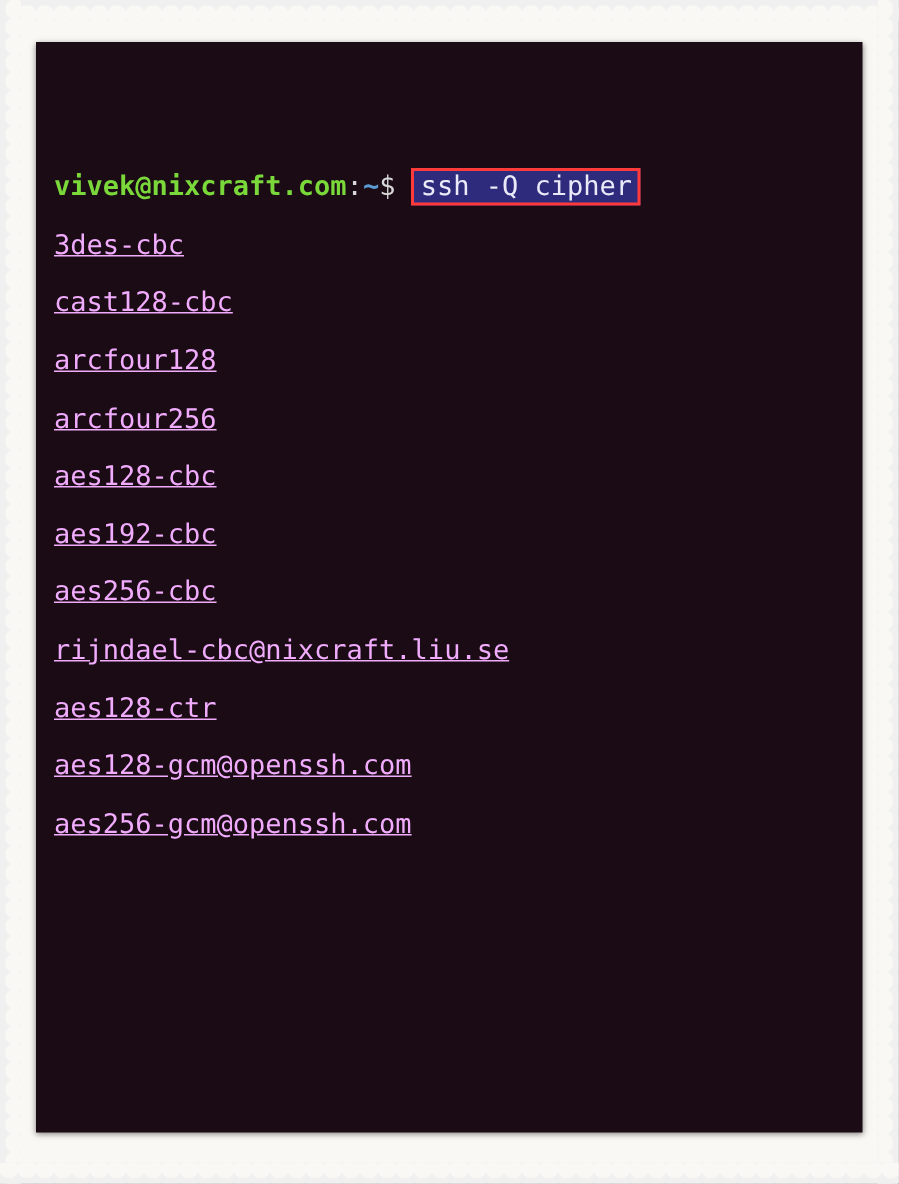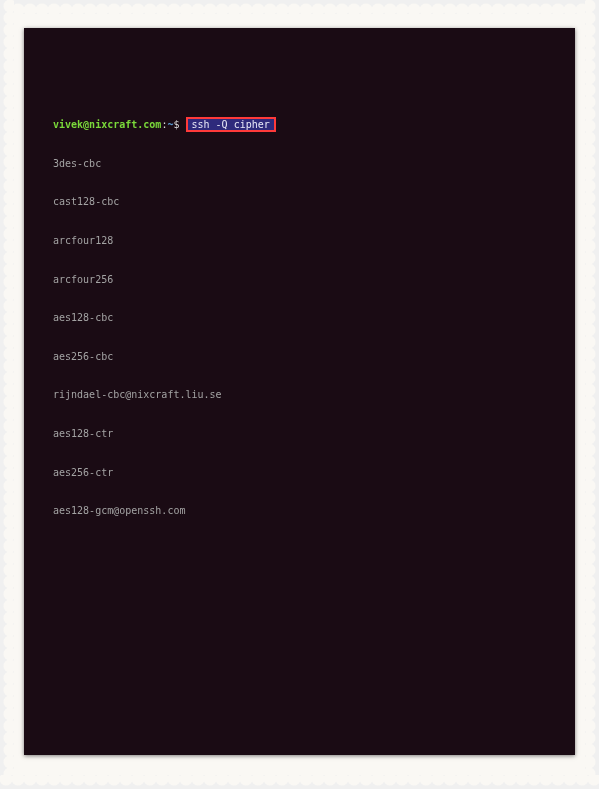--- a/index.html
+++ b/index.html
@@ -55,64 +55,65 @@
     background:
       radial-gradient(circle at 4px 6px, #faf8f4 6px, transparent 7px) 0 0/14px 12px,
       #f0f0f0;
   }
   .terminal {
     background: #1a0b14;
     color: #d7d7d7;
     width: 100%;
     height: 100%;
     box-sizing: border-box;
-    padding: 10px 29px;
-    font-size: 10px;
+    padding: 10px 12px;
+    font-size: 18px;
     line-height: 19.3px;
     white-space: pre;
     overflow: hidden;
     box-shadow: 0 1px 4px rgba(0,0,0,0.5);
   }
   .prompt-user  { color: #7ad83a; font-weight: bold; }
   .prompt-colon { color: #d7d7d7; }
   .prompt-path  { color: #5a9bd4; font-weight: bold; }
   .prompt-sigil { color: #d7d7d7; }
   .cmd {
     color: #d7d7d7;
   }
   .cmd.boxed {
     border: 2px solid #ff3a3a;
     background: #2e2a7c;
     padding: 0 4px;
     color: #e9e9f8;
   }
-  .out { color: #a3a3a3; }
+  .out { color: #f0abfc; text-decoration: underline; }
   .line { display: block; }
 </style>
 </head>
 <body>
 
 <div class="photo-frame">
   <div class="side-l"></div>
   <div class="side-r"></div>
 
   <div class="terminal">
 
     
     <span class="line"><span class="prompt-user">vivek@nixcraft.com</span><span class="prompt-colon">:</span><span class="prompt-path">~</span><span class="prompt-sigil">$</span> <span class="cmd boxed">ssh -Q cipher</span></span>
 <span class="line out">3des-cbc</span>
 <span class="line out">cast128-cbc</span>
 <span class="line out">arcfour128</span>
 <span class="line out">arcfour256</span>
 <span class="line out">aes128-cbc</span>
+<span class="line out">aes192-cbc</span>
 <span class="line out">aes256-cbc</span>
 <span class="line out">rijndael-cbc@nixcraft.liu.se</span>
 <span class="line out">aes128-ctr</span>
-<span class="line out">aes256-ctr</span>
 <span class="line out">aes128-gcm@openssh.com</span>
+<span class="line out">aes256-gcm@openssh.com</span>
 
 
 
 
 
 
 
 
 
 

